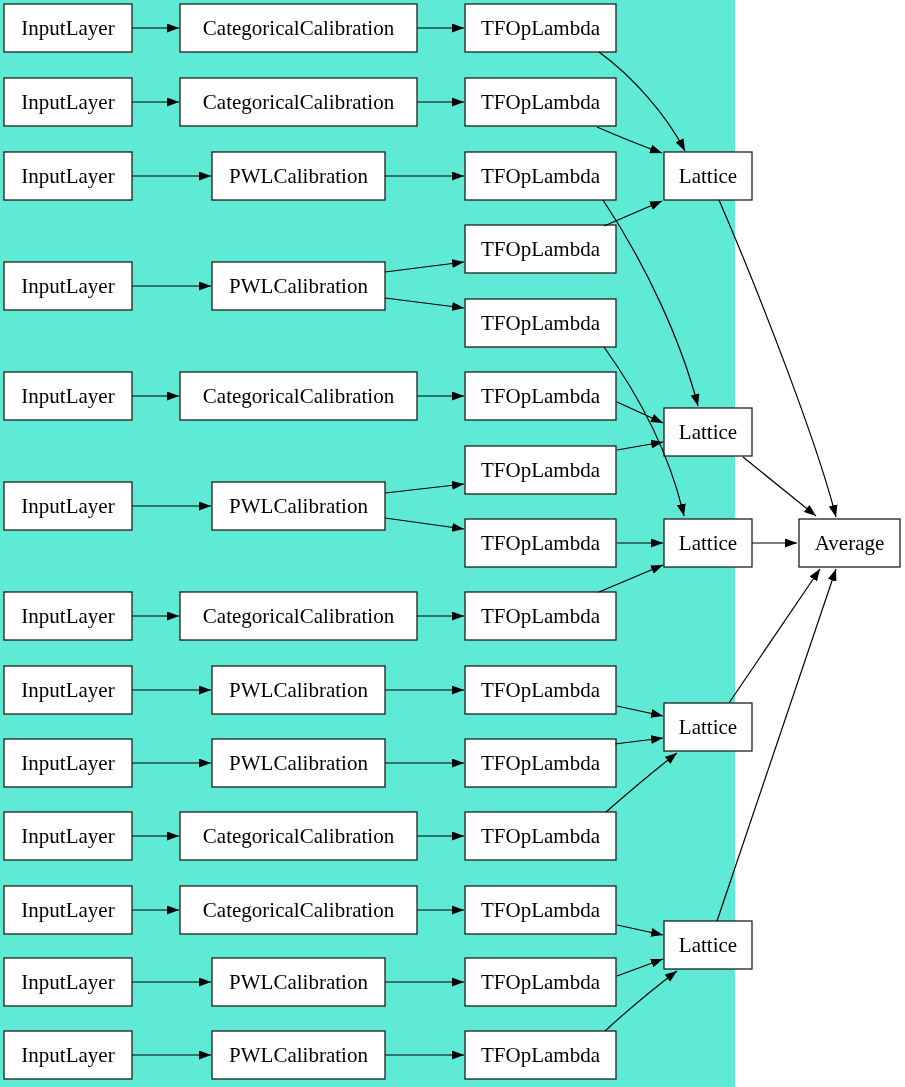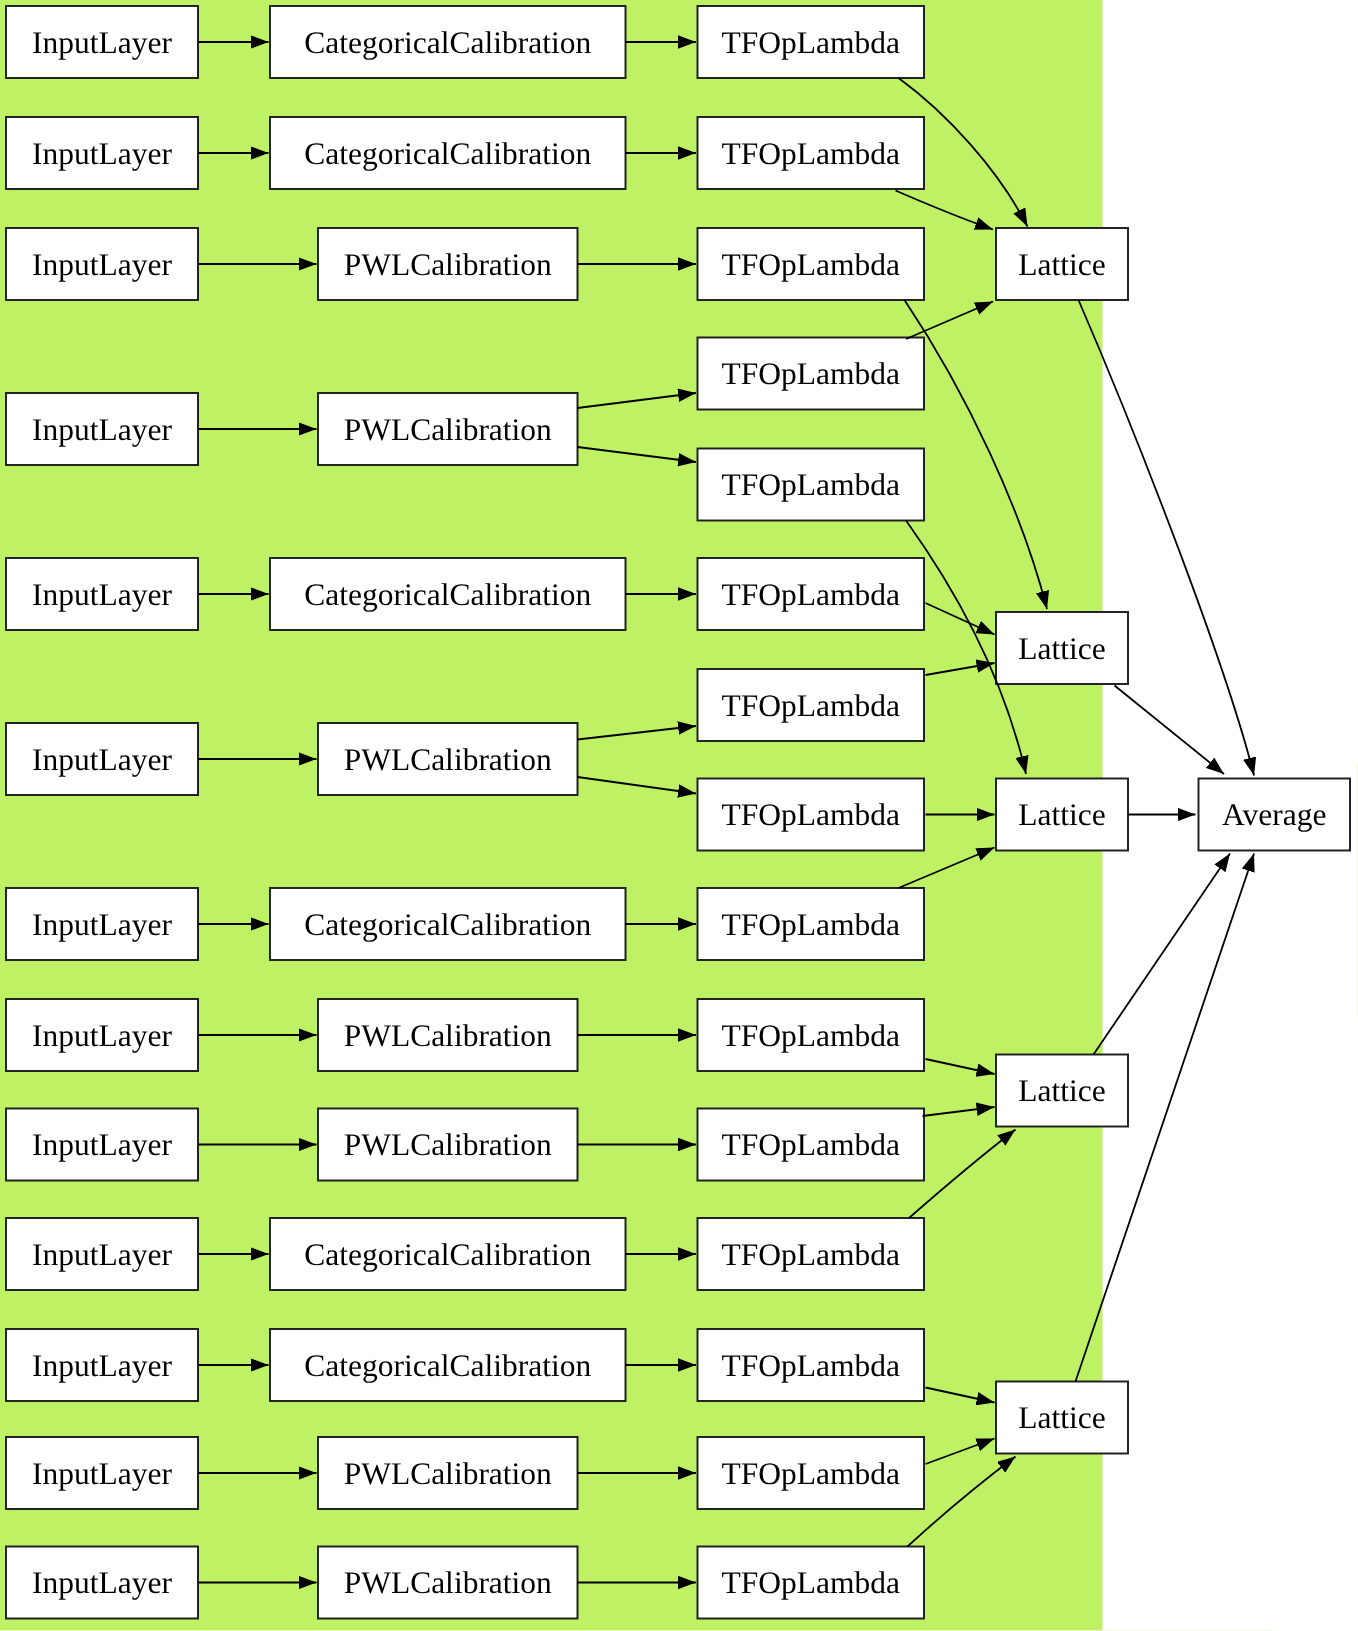--- a/index.html
+++ b/index.html
@@ -1,16 +1,16 @@
 <!DOCTYPE html>
 <html><head>
 <meta charset="utf-8">
 <style>
   html, body { margin: 0; padding: 0; background: #ffffff; }
-  .canvas-wrap { width: 735px; height: 1087px; position: relative; background: #bef264; }
+  .canvas-wrap { width: 735px; height: 1087px; position: relative; background: #5eead4; }
   svg text {
     font-family: "Liberation Serif", "DejaVu Serif", serif;
     font-size: 21px;
     fill: #000000;
     text-anchor: middle;
   }
   svg rect.node-box {
     fill: #ffffff;
     stroke: #1f1f1f;
     stroke-width: 1.3;

